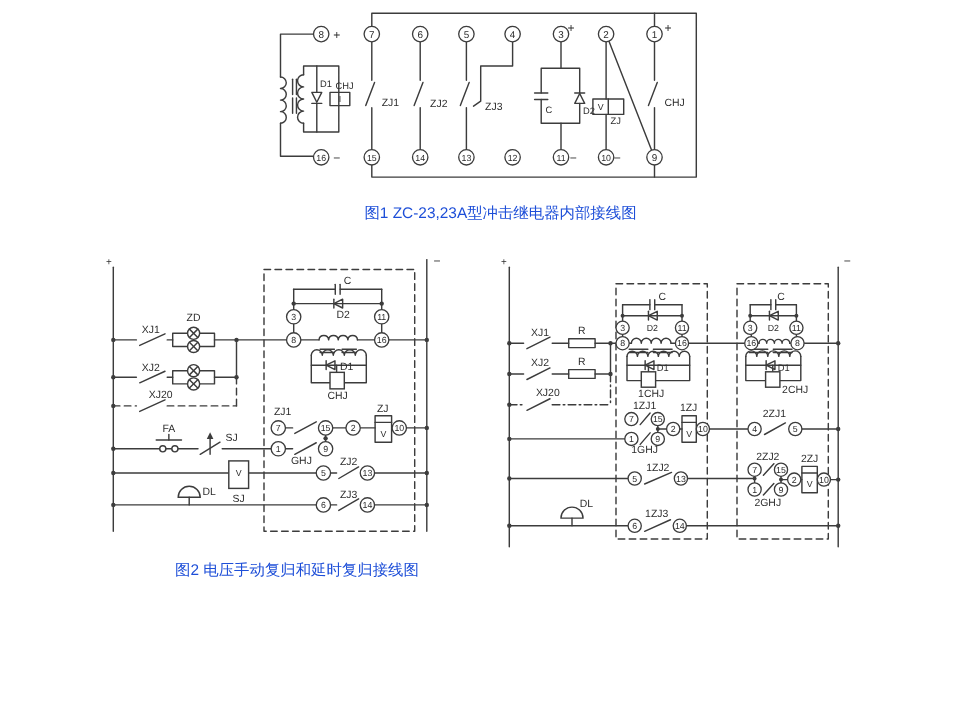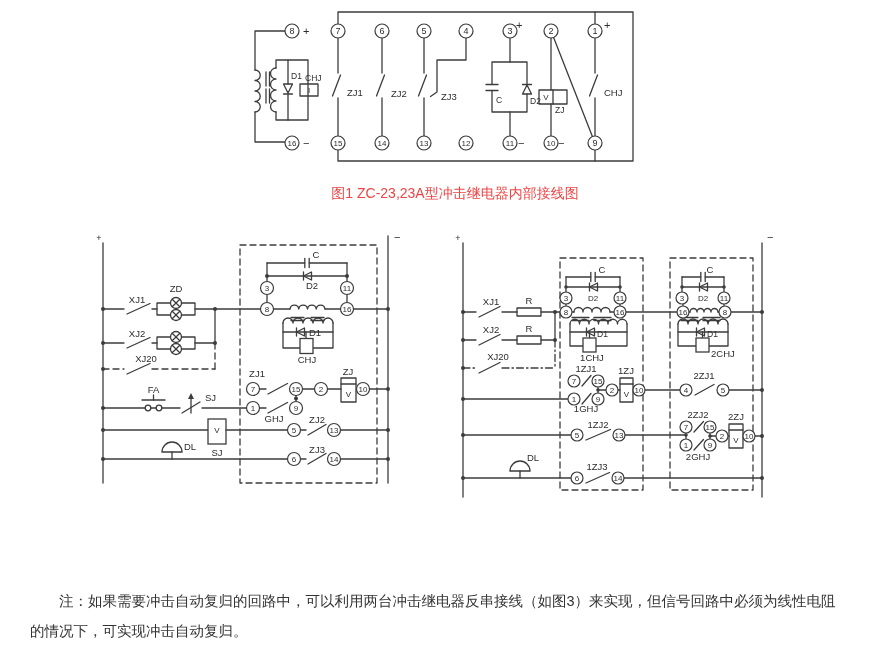--- a/index.html
+++ b/index.html
@@ -14,21 +14,21 @@
   .term{fill:#ffffff;stroke:#3c3c3c;stroke-width:1.2;}
   .msk{fill:#ffffff;stroke:#3c3c3c;stroke-width:1.3;}
   .tn{font-size:8px;text-anchor:middle;}
   .tn1{font-size:9px;text-anchor:middle;}
   .lbl{font-size:9.5px;text-anchor:middle;}
   .lbls{font-size:9.5px;text-anchor:start;}
   .sm{font-size:8px;text-anchor:middle;}
   .sms{font-size:8.5px;text-anchor:start;}
   .pol{font-size:11px;text-anchor:start;}
   .pols{font-size:9px;text-anchor:middle;}
-  .caption{position:absolute;font-size:14px;text-align:center;color:#ef4444;}
+  .caption{position:absolute;font-size:14px;text-align:center;color:#1d4ed8;}
   #note{position:absolute;top:586px;left:30px;width:812px;font-size:14.5px;line-height:30px;
         text-indent:2em;color:#333;}
 </style>
 </head>
 <body>
 
 <div id="page">
 
 <svg width="869" height="560" viewBox="0 0 869 560">
 
@@ -665,15 +665,15 @@
           </g>
       <g>
             <circle class="term" cx="749" cy="436" r="6"></circle>
             <text class="tn" x="749" y="438.8">10</text>
           </g>
     </g>
   </g>
 </svg>
 
 <div class="caption" style="top:185px;left:255px;width:400px;">图1 ZC-23,23A型冲击继电器内部接线图</div>
-<div id="note">注：如果需要冲击自动复归的回路中，可以利用两台冲击继电器反串接线（如图3）来实现，但信号回路中必须为线性电阻的情况下，可实现冲击自动复归。</div>
+<div class="caption" style="top:510px;left:100px;width:340px;">图2  电压手动复归和延时复归接线图</div>
 
 </div>
 
 </body></html>

